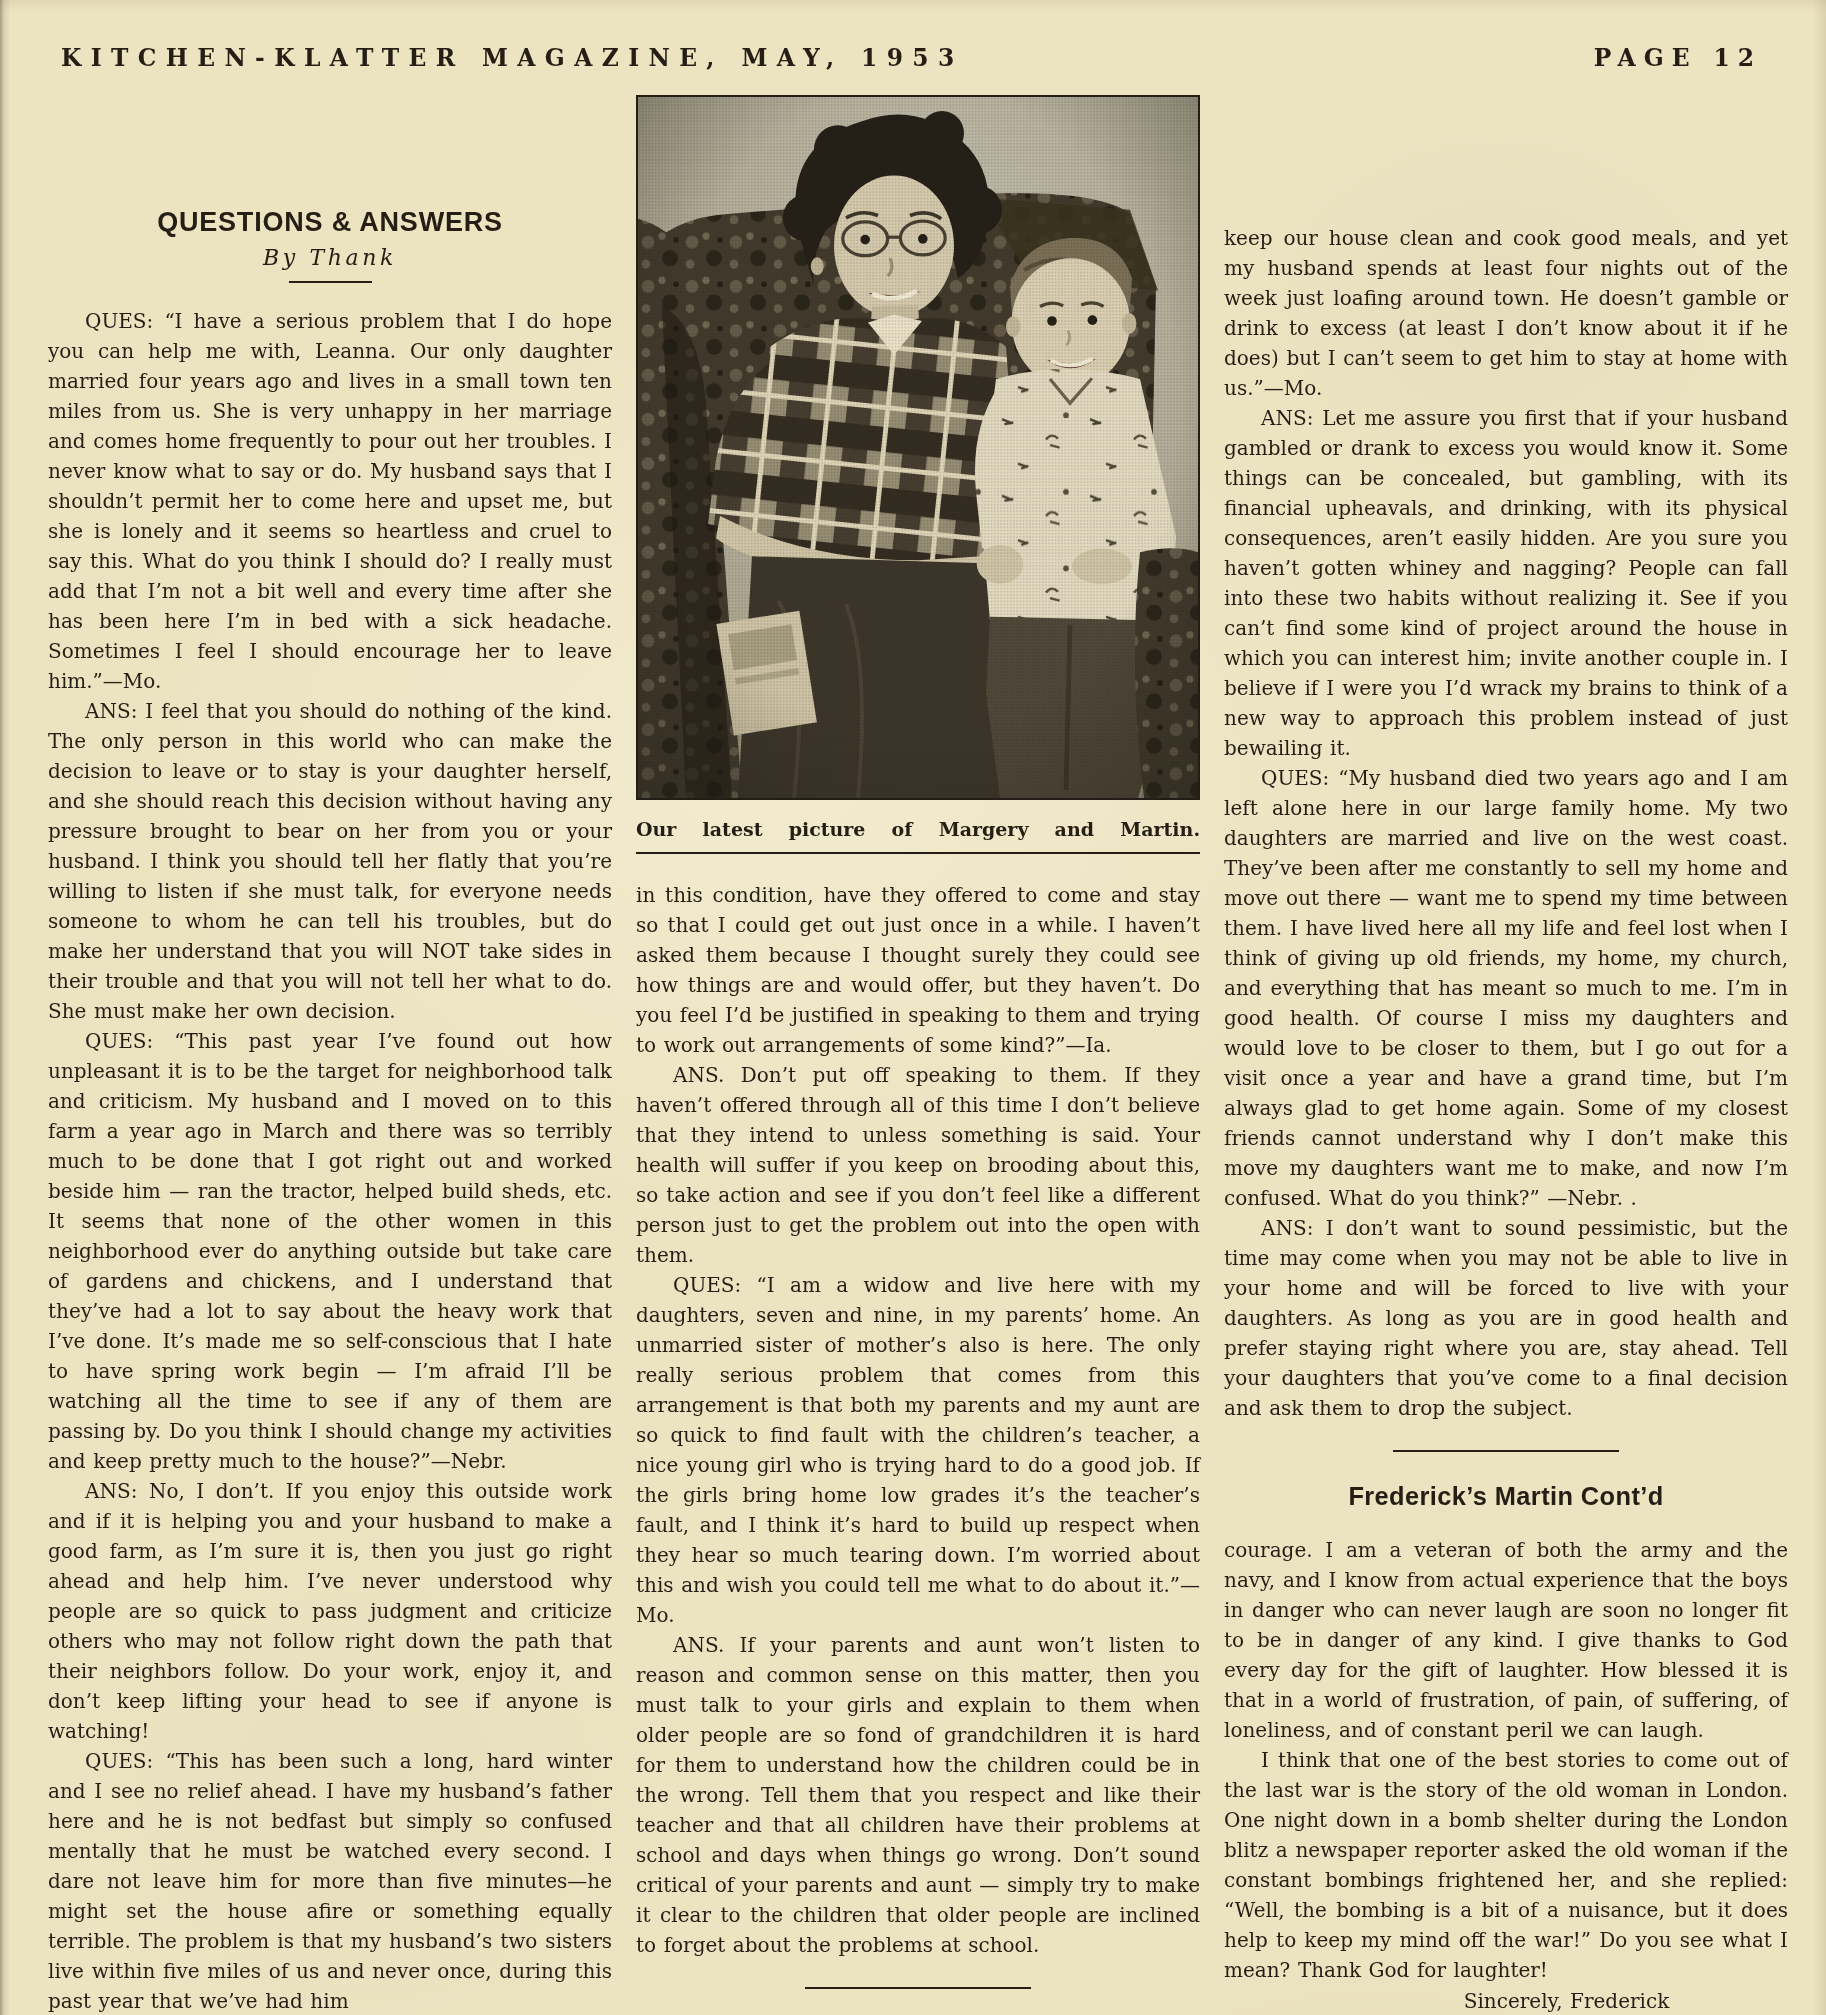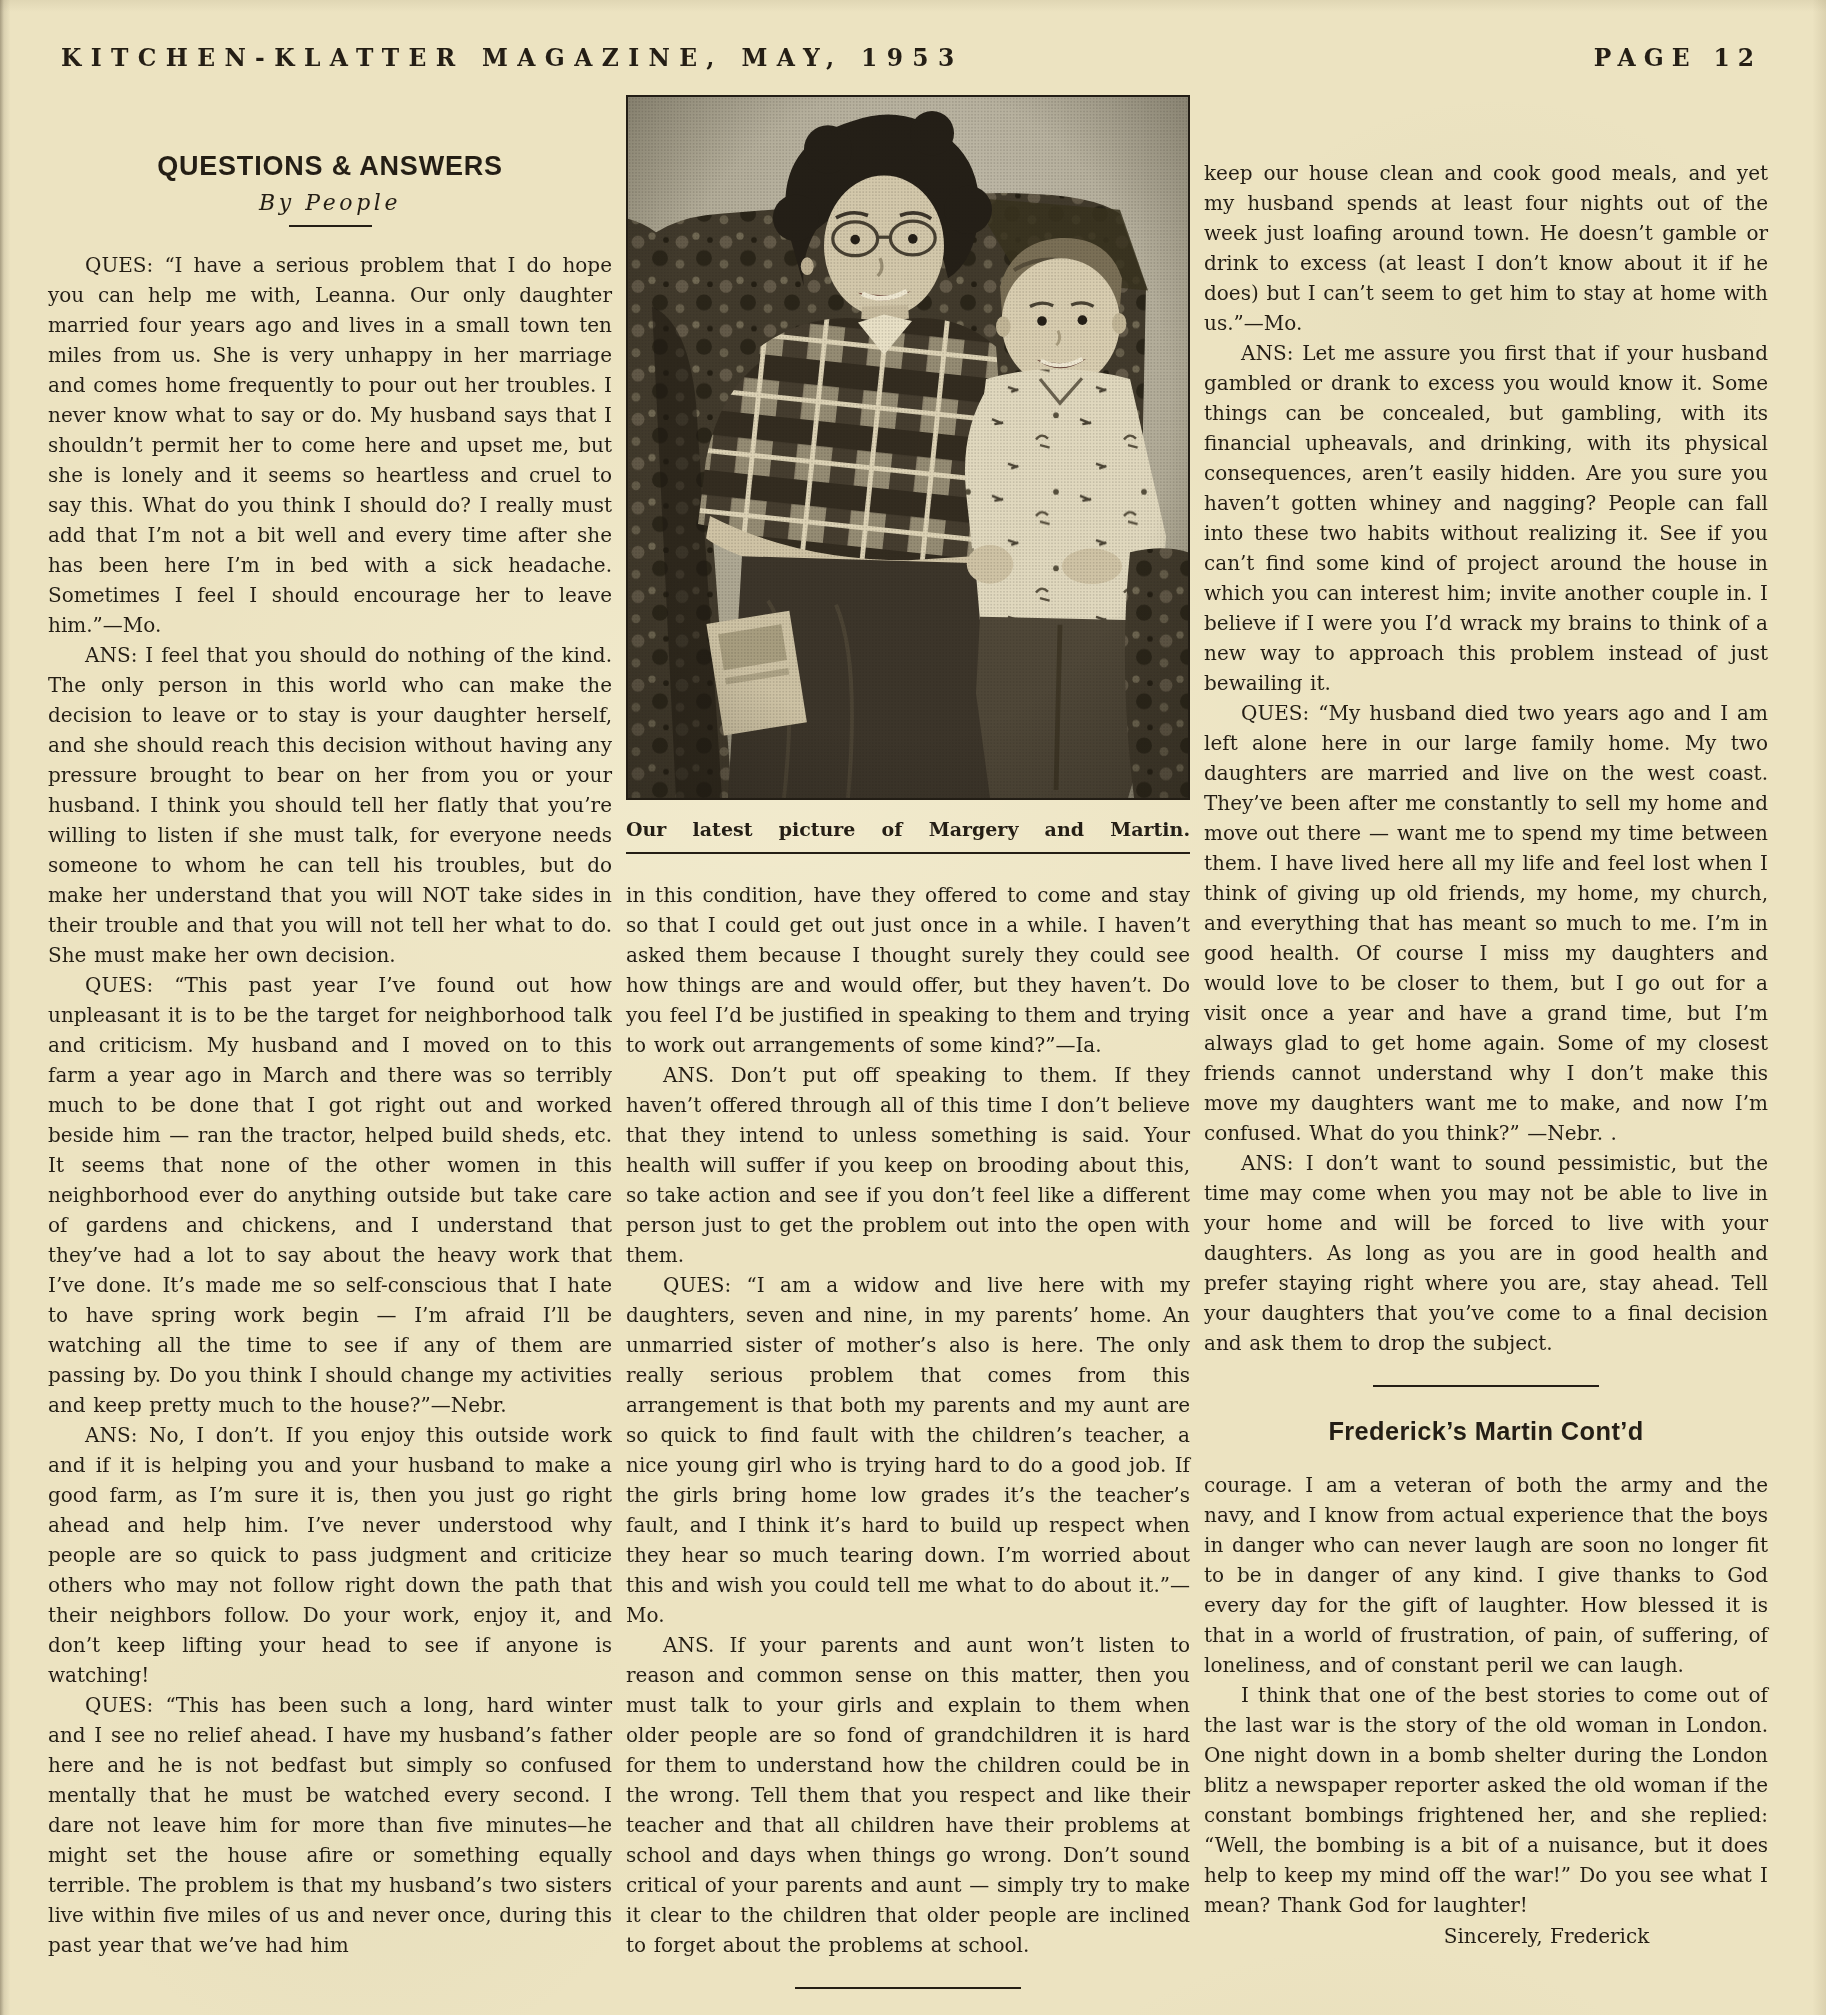--- a/index.html
+++ b/index.html
@@ -30,23 +30,23 @@
     font-weight: bold;
     font-size: 23.4px;
     letter-spacing: 0.40em;
     white-space: nowrap;
     gap: 48px;
   }
   .masthead .right { letter-spacing: 0.34em; }
 
   .columns {
     display: flex;
-    gap: 14px;
+    gap: 24px;
     padding: 21px 52px 0 48px;
-    align-items: center;
+    align-items: flex-end;
   }
   .col { flex: 0 0 564px; width: 564px; }
 
   p.body {
     margin: 0;
     font-size: 20px;
     line-height: 1.5;
     text-align: justify;
     text-indent: 37px;
     word-spacing: 0.06em;
@@ -121,21 +121,21 @@
 
   <div class="masthead">
     <span class="left">KITCHEN-KLATTER MAGAZINE, MAY, 1953</span>
     <span class="right">PAGE 12</span>
   </div>
 
   <div class="columns">
 
     <div class="col">
       <div class="col-title">QUESTIONS &amp; ANSWERS</div>
-      <div class="byline">By People</div>
+      <div class="byline">By Thank</div>
       <div class="byline-rule"></div>
       <p class="body">QUES: “I have a serious problem that I do hope you can help me with, Leanna. Our only daughter married four years ago and lives in a small town ten miles from us. She is very unhappy in her marriage and comes home frequently to pour out her troubles. I never know what to say or do. My husband says that I shouldn’t permit her to come here and upset me, but she is lonely and it seems so heartless and cruel to say this. What do you think I should do? I really must add that I’m not a bit well and every time after she has been here I’m in bed with a sick headache. Sometimes I feel I should encourage her to leave him.”—Mo.</p>
       <p class="body">ANS: I feel that you should do nothing of the kind. The only person in this world who can make the decision to leave or to stay is your daughter herself, and she should reach this decision without having any pressure brought to bear on her from you or your husband. I think you should tell her flatly that you’re willing to listen if she must talk, for everyone needs someone to whom he can tell his troubles, but do make her understand that you will NOT take sides in their trouble and that you will not tell her what to do. She must make her own decision.</p>
       <p class="body">QUES: “This past year I’ve found out how unpleasant it is to be the target for neighborhood talk and criticism. My husband and I moved on to this farm a year ago in March and there was so terribly much to be done that I got right out and worked beside him — ran the tractor, helped build sheds, etc. It seems that none of the other women in this neighborhood ever do anything outside but take care of gardens and chickens, and I understand that they’ve had a lot to say about the heavy work that I’ve done. It’s made me so self-conscious that I hate to have spring work begin — I’m afraid I’ll be watching all the time to see if any of them are passing by. Do you think I should change my activities and keep pretty much to the house?”—Nebr.</p>
       <p class="body">ANS: No, I don’t. If you enjoy this outside work and if it is helping you and your husband to make a good farm, as I’m sure it is, then you just go right ahead and help him. I’ve never understood why people are so quick to pass judgment and criticize others who may not follow right down the path that their neighbors follow. Do your work, enjoy it, and don’t keep lifting your head to see if anyone is watching!</p>
       <p class="body">QUES: “This has been such a long, hard winter and I see no relief ahead. I have my husband’s father here and he is not bedfast but simply so confused mentally that he must be watched every second. I dare not leave him for more than five minutes—he might set the house afire or something equally terrible. The problem is that my husband’s two sisters live within five miles of us and never once, during this past year that we’ve had him</p>
     </div>
 
     <div class="col">
       <div class="photo-frame">

